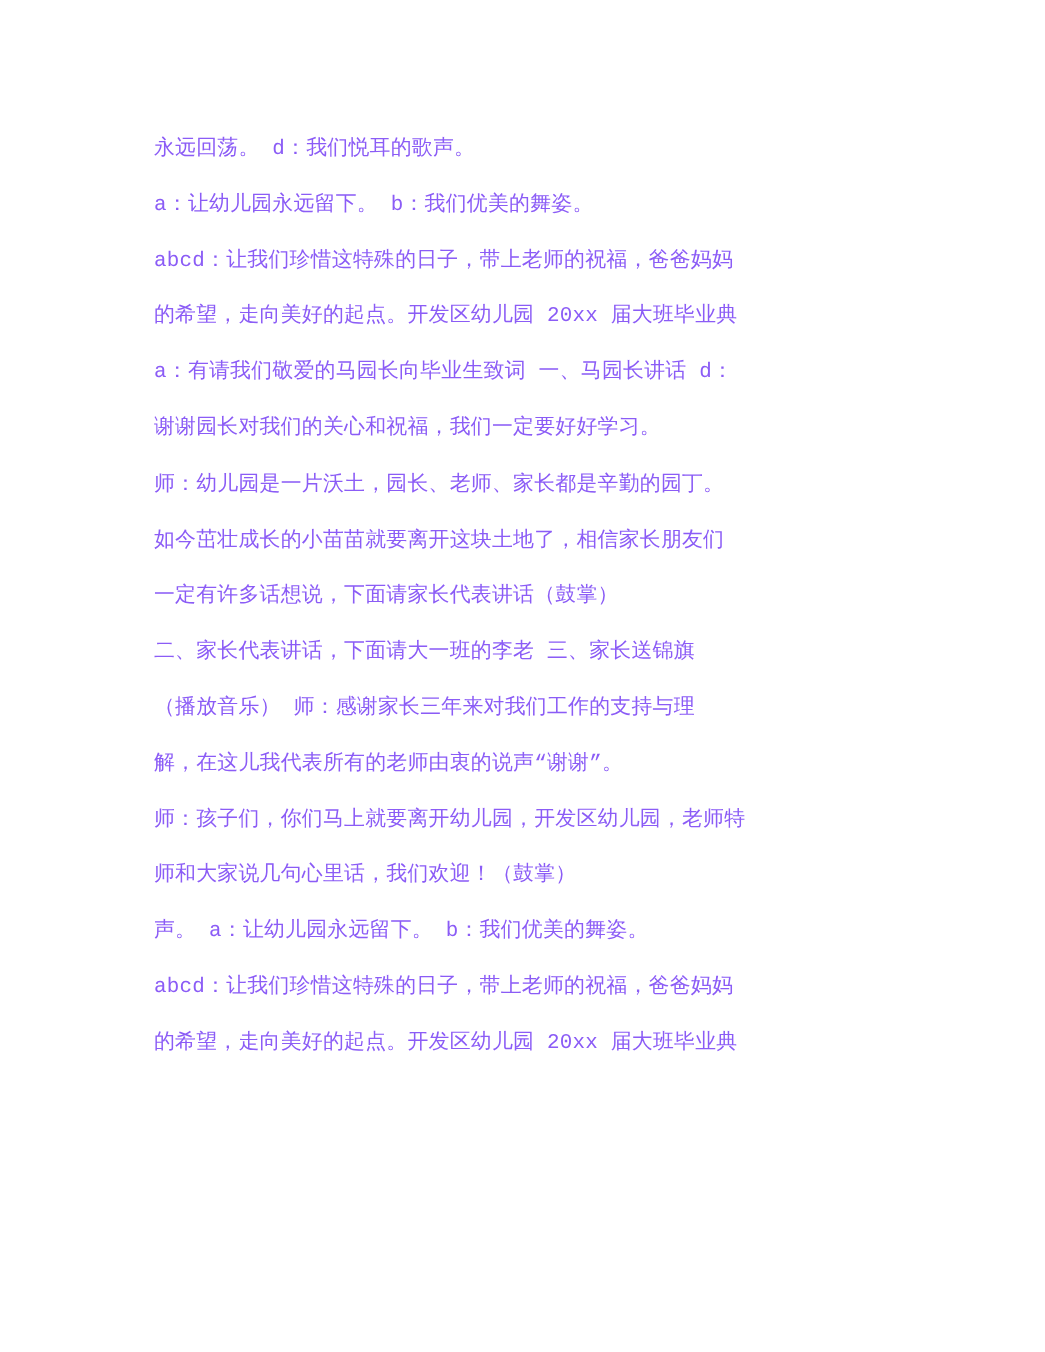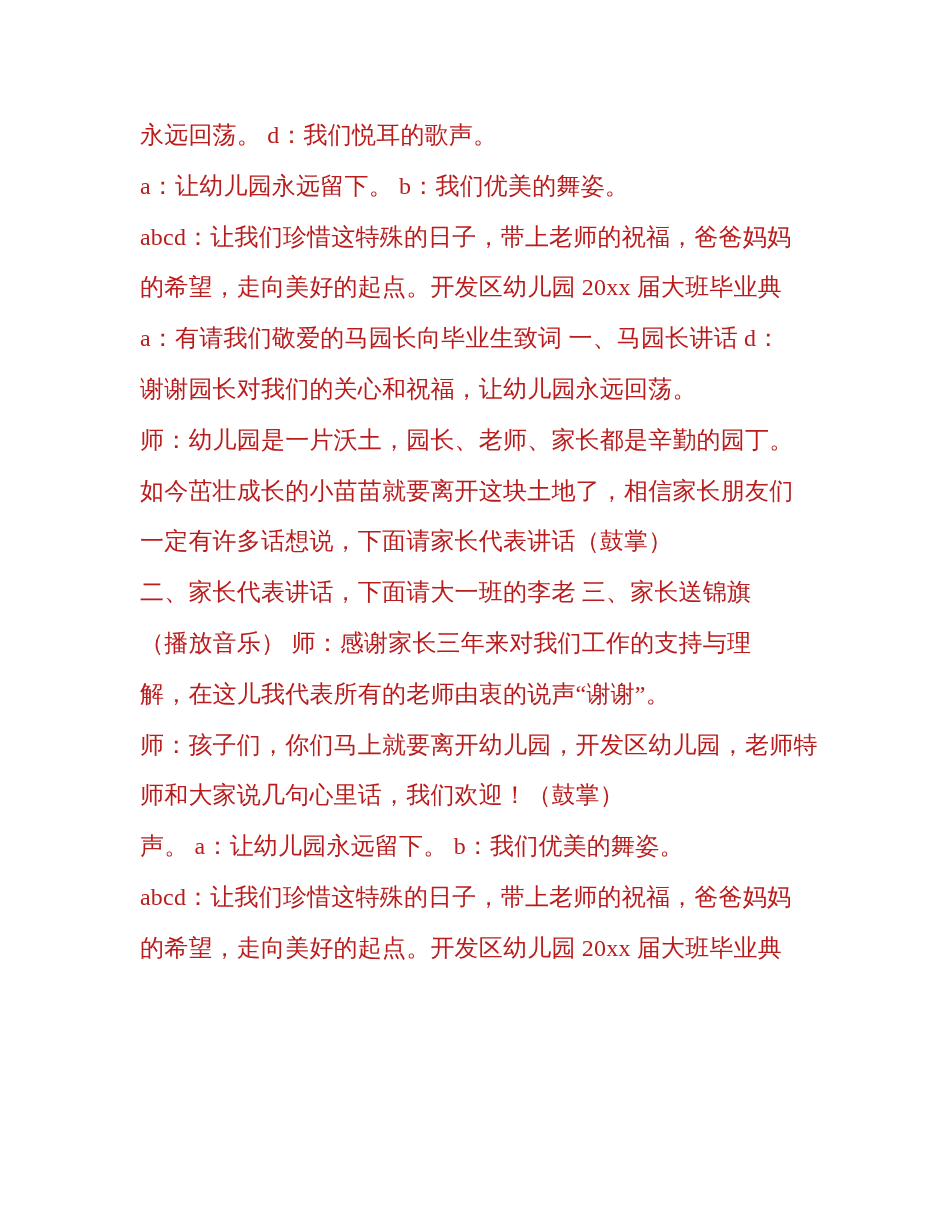--- a/index.html
+++ b/index.html
@@ -21,40 +21,40 @@
       height: 1229px;
       background: #ffffff;
     }
     .content {
       position: absolute;
       left: 140px;
       top: 110px;
       width: 700px;
     }
     .line {
-      font-family: Liberation Serif, serif;
-      font-size: 24px;
+      font-family: Liberation Mono, monospace;
+      font-size: 19px;
       line-height: 50.8px;
       height: 50.8px;
-      color: #b91c1c;
+      color: #8b5cf6;
       white-space: nowrap;
       letter-spacing: 0.2px;
     }
   </style>
 </head>
 <body>
 
 <div class="page">
   <div class="content">
     <div class="line">永远回荡。 d：我们悦耳的歌声。</div>
     <div class="line">a：让幼儿园永远留下。 b：我们优美的舞姿。</div>
     <div class="line">abcd：让我们珍惜这特殊的日子，带上老师的祝福，爸爸妈妈</div>
     <div class="line">的希望，走向美好的起点。开发区幼儿园 20xx 届大班毕业典</div>
     <div class="line">a：有请我们敬爱的马园长向毕业生致词 一、马园长讲话 d：</div>
-    <div class="line">谢谢园长对我们的关心和祝福，让幼儿园永远回荡。</div>
+    <div class="line">谢谢园长对我们的关心和祝福，我们一定要好好学习。</div>
     <div class="line">师：幼儿园是一片沃土，园长、老师、家长都是辛勤的园丁。</div>
     <div class="line">如今茁壮成长的小苗苗就要离开这块土地了，相信家长朋友们</div>
     <div class="line">一定有许多话想说，下面请家长代表讲话（鼓掌）</div>
     <div class="line">二、家长代表讲话，下面请大一班的李老 三、家长送锦旗</div>
     <div class="line">（播放音乐） 师：感谢家长三年来对我们工作的支持与理</div>
     <div class="line">解，在这儿我代表所有的老师由衷的说声“谢谢”。</div>
     <div class="line">师：孩子们，你们马上就要离开幼儿园，开发区幼儿园，老师特</div>
     <div class="line">师和大家说几句心里话，我们欢迎！（鼓掌）</div>
     <div class="line">声。 a：让幼儿园永远留下。 b：我们优美的舞姿。</div>
     <div class="line">abcd：让我们珍惜这特殊的日子，带上老师的祝福，爸爸妈妈</div>

